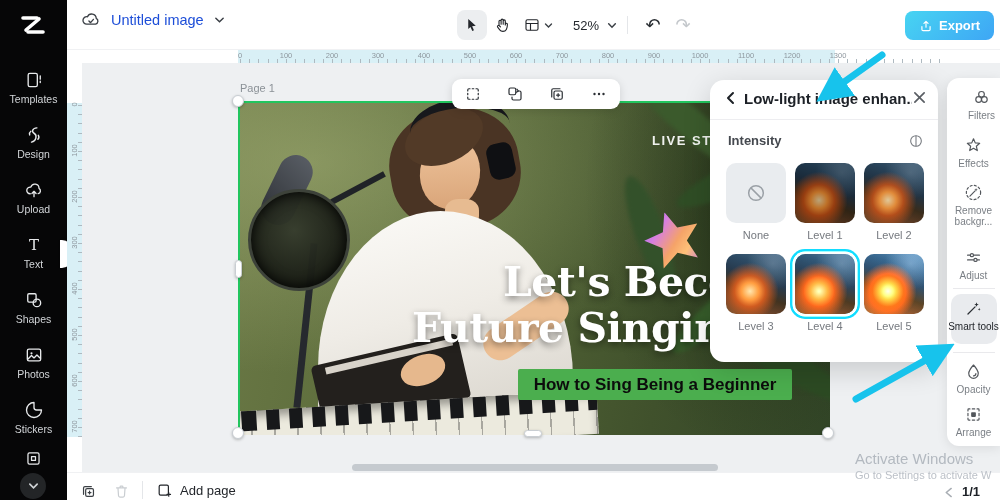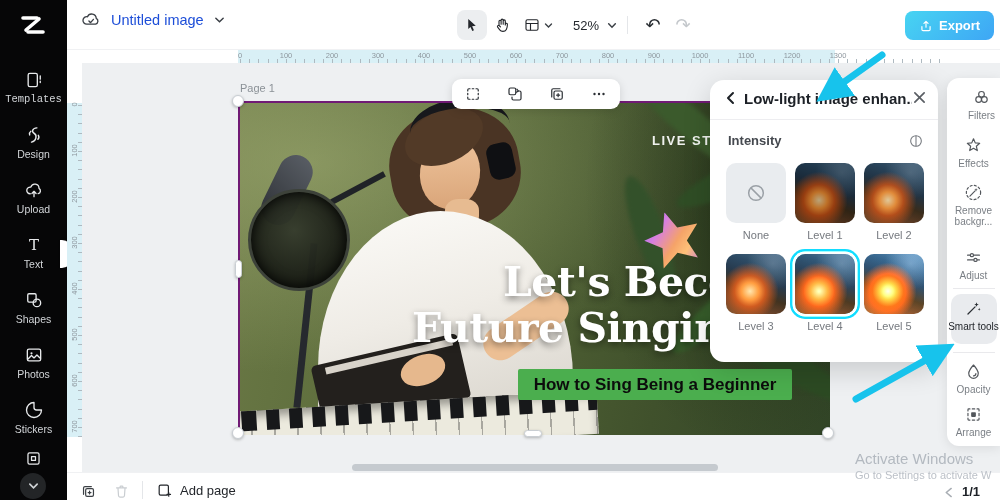--- a/index.html
+++ b/index.html
@@ -42,21 +42,21 @@
   .v-hl { position:absolute; left:0; top:40px; width:15px; height:334px; background:#d9f0f6; }
   .v-ticks { position:absolute; top:42px; right:0; height:340px; width:4px;
              background:repeating-linear-gradient(180deg,#aeb9c0 0 1px,transparent 1px 9.2px); }
   .v-num { position:absolute; left:-8px; width:30px; text-align:center; font-size:7.5px; color:#8e979e;
            transform:rotate(-90deg); }
   .workspace { left:82px; top:63px; width:918px; height:409px; background:#eef0f2; }
   .page-label { left:240px; top:82px; font-size:11px; color:#8b9197; }
   .scrollbar-h { left:352px; top:464px; width:366px; height:7px; border-radius:4px; background:#c5cacf; }
 
   
-  .frame { left:238px; top:101px; width:590px; height:332px; border:2px solid #701a75; }
+  .frame { left:238px; top:101px; width:590px; height:332px; border:2px solid #22c55e; }
   .photo { position:absolute; left:0; top:0; width:590px; height:332px; overflow:hidden;
            background:linear-gradient(100deg,#6a7845 0%,#5e6e3d 25%,#4e5f33 50%,#40512c 72%,#314426 100%); }
   .leaf { position:absolute; width:150px; height:30px; border-radius:50%; filter:blur(2px); }
   .hdl { position:absolute; width:12px; height:12px; border-radius:50%; background:#fff;
          border:1px solid #c9ced3; box-shadow:0 1px 3px rgba(0,0,0,.25); }
   .hdl-pill-v { position:absolute; width:7px; height:18px; border-radius:4px; background:#fff;
                 border:1px solid #c9ced3; box-shadow:0 1px 3px rgba(0,0,0,.25); }
   .hdl-pill-h { position:absolute; width:18px; height:7px; border-radius:4px; background:#fff;
                 border:1px solid #c9ced3; box-shadow:0 1px 3px rgba(0,0,0,.25); }
   .headline { position:absolute; font-family:"DejaVu Serif", serif; font-weight:700; color:#fff;
@@ -175,21 +175,21 @@
 
   <div class="abs sidebar">
     <div class="abs" style="left:16px;top:10px;">
       <svg width="34" height="30" viewBox="0 0 34 30" fill="none" stroke="#fff" stroke-width="3.6" stroke-linecap="round">
           <path d="M7 8h14"></path>
           <path d="M23 9 10 20"></path>
           <path d="M12 22h15"></path>
         </svg>
     </div>
 
-    <div class="side-item" style="top:70px;font-family:Liberation Mono, monospace;">
+    <div class="side-item" style="top:70px;">
       <svg width="20" height="20" viewBox="0 0 24 24" fill="none" stroke="#e7e9eb" stroke-width="1.6" stroke-linecap="round">
           <rect x="5" y="4" width="11" height="16" rx="2"></rect>
           <path d="M19.5 7v4M19.5 13.5v1.5"></path>
         </svg>
       <div class="lbl">Templates</div>
     </div>
     <div class="side-item" style="top:125px;">
       <svg width="20" height="20" viewBox="0 0 24 24" fill="none" stroke="#e7e9eb" stroke-width="1.7" stroke-linecap="round">
           <path d="M15.5 3.5C9.5 4 9 8.5 12.4 10.2 15.8 12 15 19.5 9 20.5"></path>
           <path d="M8.2 7.5c-1.5 1.2-2 2.8-1.4 4.4M17.2 12.4c1 1.6.8 3.4-.5 4.8"></path>

